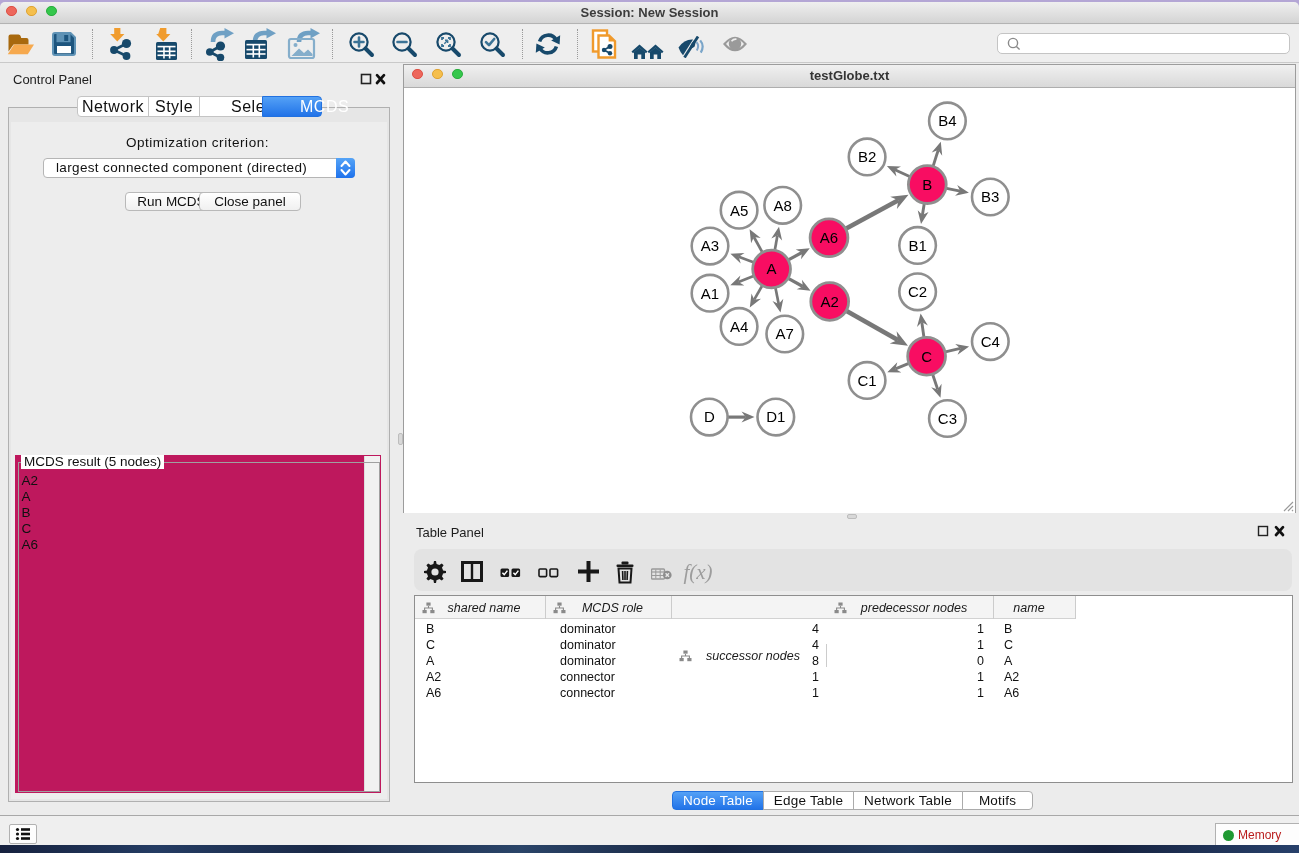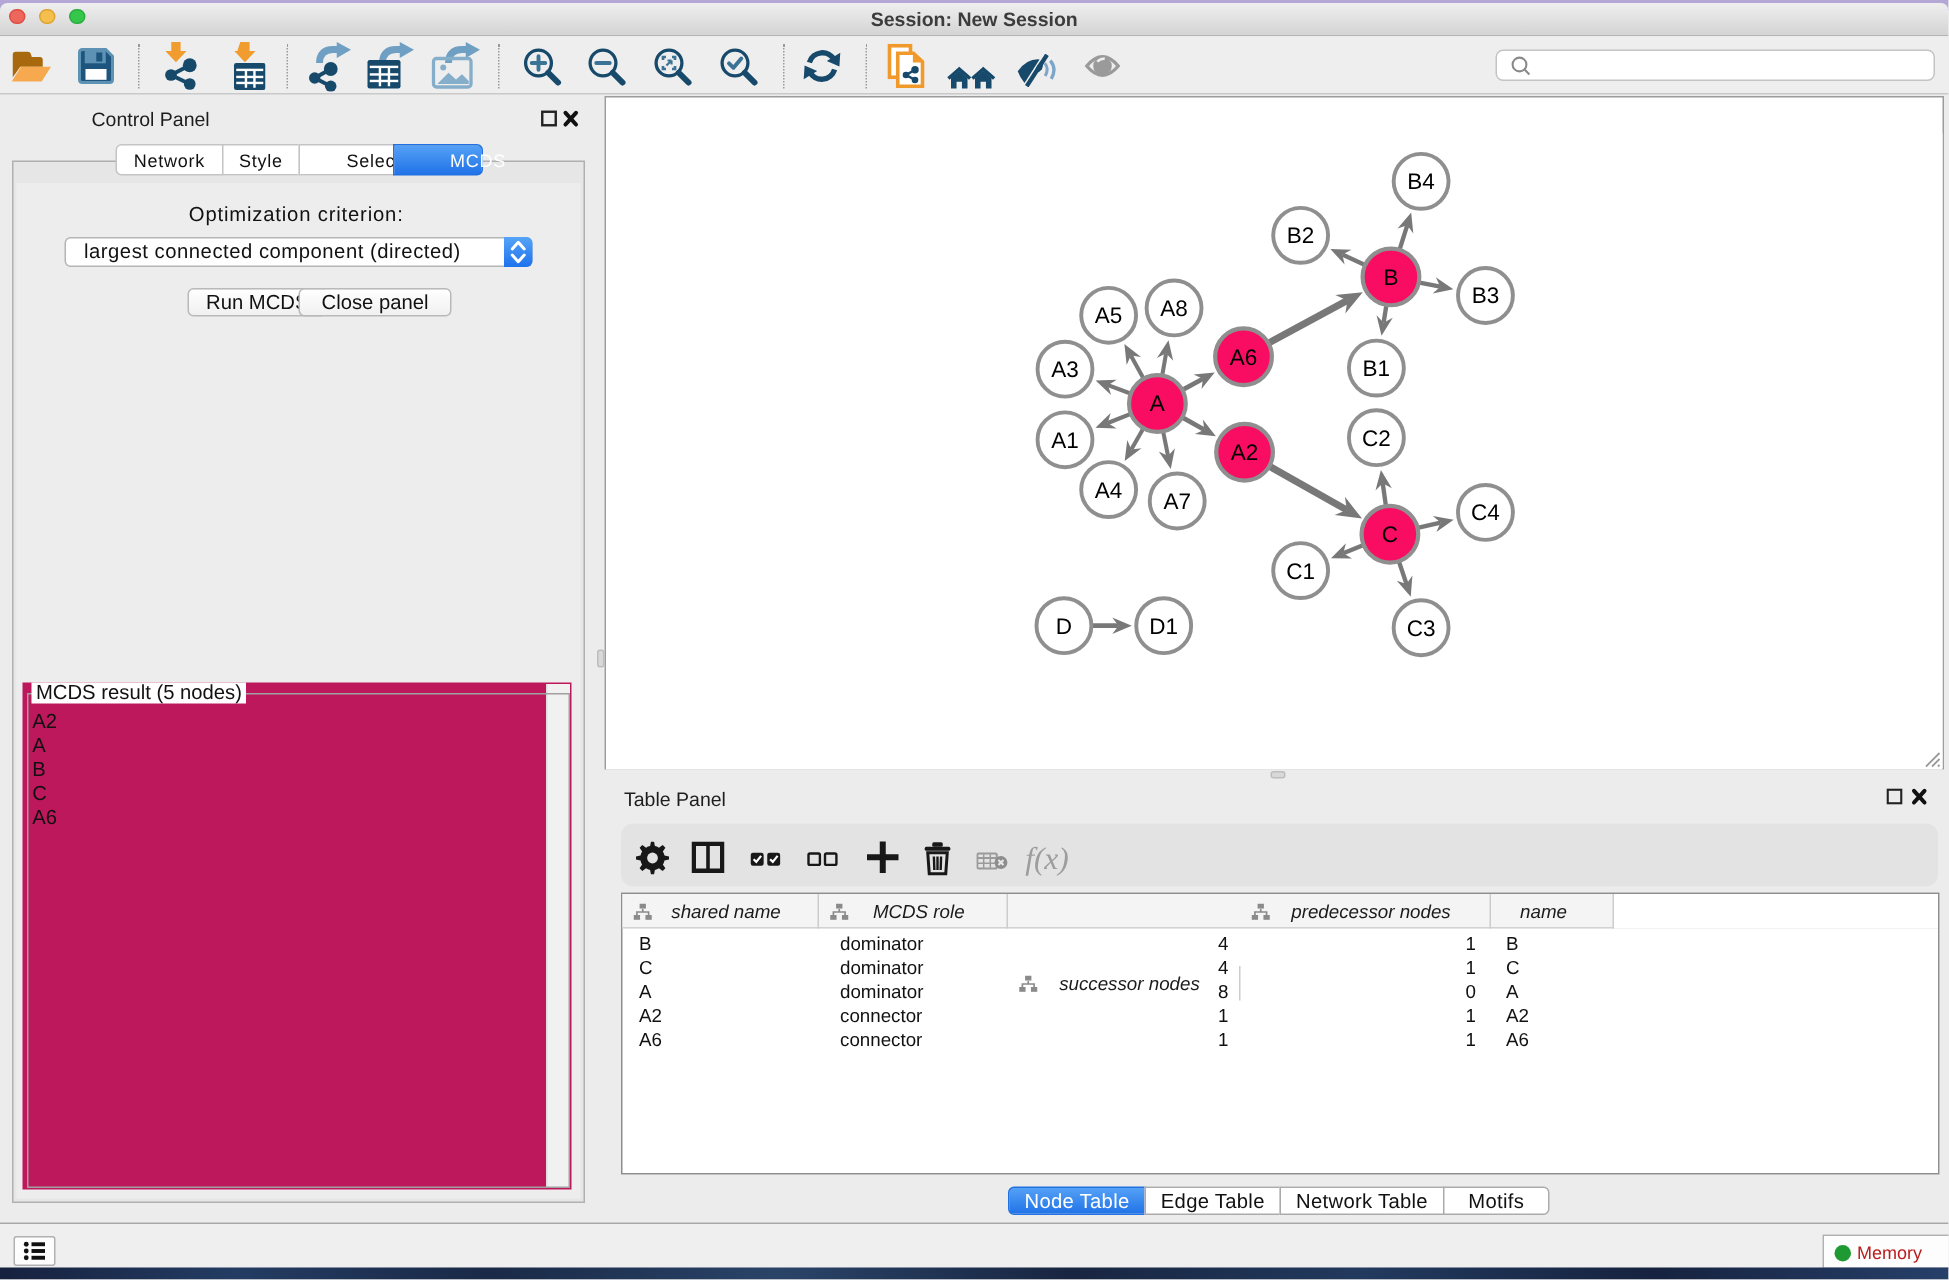--- a/index.html
+++ b/index.html
@@ -15,24 +15,24 @@
   background:linear-gradient(#efefef,#d4d4d4); border-bottom:1px solid #b3b3b3; border-radius:5px 5px 0 0; }
 #titlebar .title { width:100%; text-align:center; font-size:13px; font-weight:bold; color:#3c3c3c; line-height:21px; }
 .tl { position:absolute; border-radius:50%; }
 
 #toolbar { left:0; top:25px; width:1299px; height:38px; background:#eeeeee; border-bottom:1px solid #c9c9c9; }
 .tsep { position:absolute; top:4px; height:30px; width:0; border-left:1px dotted #9a9a9a; }
 .ticon { position:absolute; top:0; }
 #searchbox { position:absolute; left:997px; top:8px; width:293px; height:21px; background:#ffffff;
   border:1px solid #c4c4c4; border-radius:5px; }
 
-#cp-title { left:13px; top:72px; font-size:13px; color:#1d1d1d;margin-left:48px; }
+#cp-title { left:13px; top:72px; font-size:13px; color:#1d1d1d; }
 #cp-tabs { left:77px; top:96px; height:21px; }
 .seg { position:absolute; top:0; height:21px; background:#ffffff; border:1px solid #c4c4c4;
-  font-size:12px; letter-spacing:0.5px; color:#111; text-align:center; line-height:20px; }
+  font-size:16px; letter-spacing:0.5px; color:#111; text-align:center; line-height:20px; }
 .seg.sel { background:linear-gradient(#54a1f6,#2173e8); color:#fff; border-color:#2171e0; }
 #cp-box { left:8px; top:107px; width:382px; height:695px; border:1px solid #b0b0b0; background:#e6e6e6; }
 #cp-inner { left:11px; top:122px; width:376px; height:677px; background:#ededed; }
 #opt-label { left:0; top:134.5px; width:395px; text-align:center; font-size:13.5px; letter-spacing:0.55px; color:#111; }
 #dropdown { left:43px; top:158px; width:312px; height:20px; background:#fff; border:1px solid #b5b5b5; border-radius:4px; }
 #dropdown .txt { position:absolute; left:12px; top:0.5px; font-size:13.5px; letter-spacing:0.35px; color:#111; }
 #dropdown .stepper { position:absolute; right:-1px; top:-1px; width:19px; height:20px;
   background:linear-gradient(#55a4f7,#1e72ec); border-radius:0 4px 4px 0; }
 .btn { position:absolute; height:19px; background:linear-gradient(#ffffff,#f0f0f0);
   border:1px solid #b9b9b9; border-radius:4px; font-size:13.5px; color:#111; text-align:center; line-height:17px; }
@@ -239,20 +239,26 @@
   <ul>
       <li>A2</li>
       <li>A</li>
       <li>B</li>
       <li>C</li>
       <li>A6</li>
     </ul>
 </div>
 
 <div id="netwin" class="abs">
+  <div id="nw-titlebar">
+    <div class="title">testGlobe.txt</div>
+    <div class="tl" style="left:8.25px;top:3.75px;width:10.5px;height:10.5px;background:#ed675c;border:1px solid #dd4f44;"></div>
+    <div class="tl" style="left:28.15px;top:3.75px;width:10.5px;height:10.5px;background:#f5bf4d;border:1px solid #dfa332;"></div>
+    <div class="tl" style="left:48.05px;top:3.75px;width:10.5px;height:10.5px;background:#35c74c;border:1px solid #2aad3e;"></div>
+  </div>
   <div id="nw-canvas">
     <svg width="892" height="424" viewBox="0 0 892 424" style="position:absolute;left:-1px;top:-1px">
         <line x1="360.9" y1="167.1" x2="350.9" y2="149.0" stroke="#787878" stroke-width="2.7"></line>
         <path d="M346.6 141.3 L357.7 150.0 L350.9 149.0 L348.1 155.3 Z" fill="#787878"></path>
         <line x1="371.3" y1="165.3" x2="374.4" y2="147.5" stroke="#787878" stroke-width="2.7"></line>
         <path d="M376.0 138.8 L379.1 152.5 L374.4 147.5 L368.3 150.6 Z" fill="#787878"></path>
         <line x1="353.7" y1="175.5" x2="335.7" y2="168.8" stroke="#787878" stroke-width="2.7"></line>
         <path d="M327.4 165.7 L341.5 165.1 L335.7 168.8 L337.7 175.4 Z" fill="#787878"></path>
         <line x1="353.8" y1="186.8" x2="335.5" y2="194.0" stroke="#787878" stroke-width="2.7"></line>
         <path d="M327.3 197.2 L337.4 187.4 L335.5 194.0 L341.4 197.6 Z" fill="#787878"></path>

